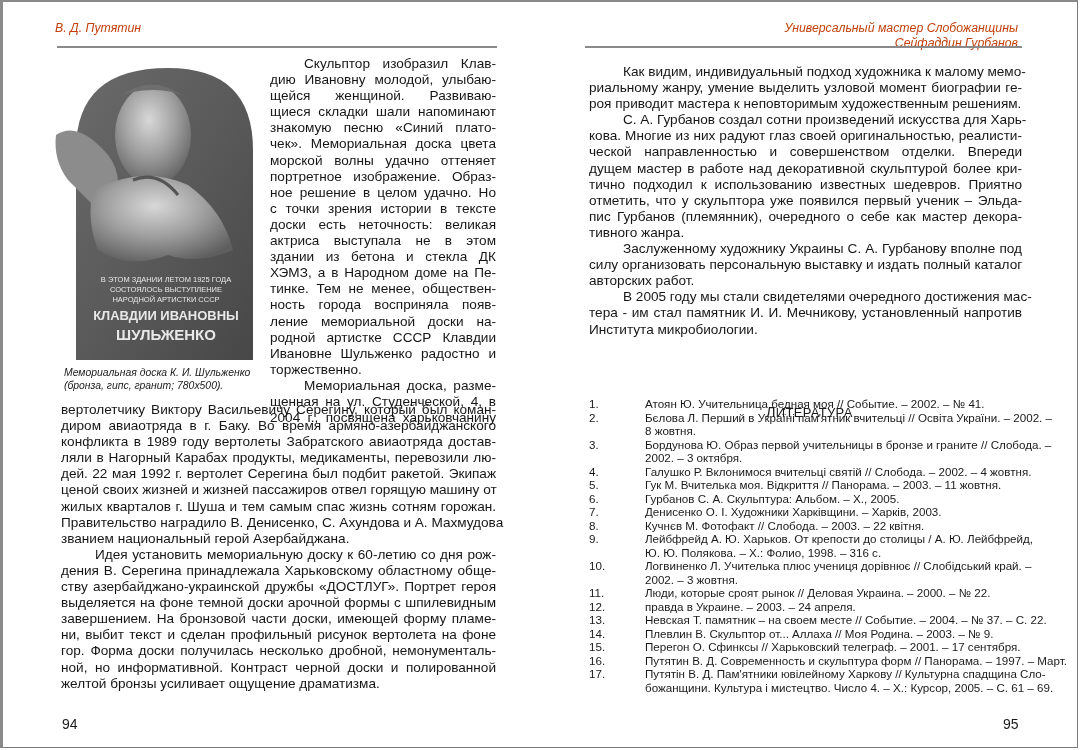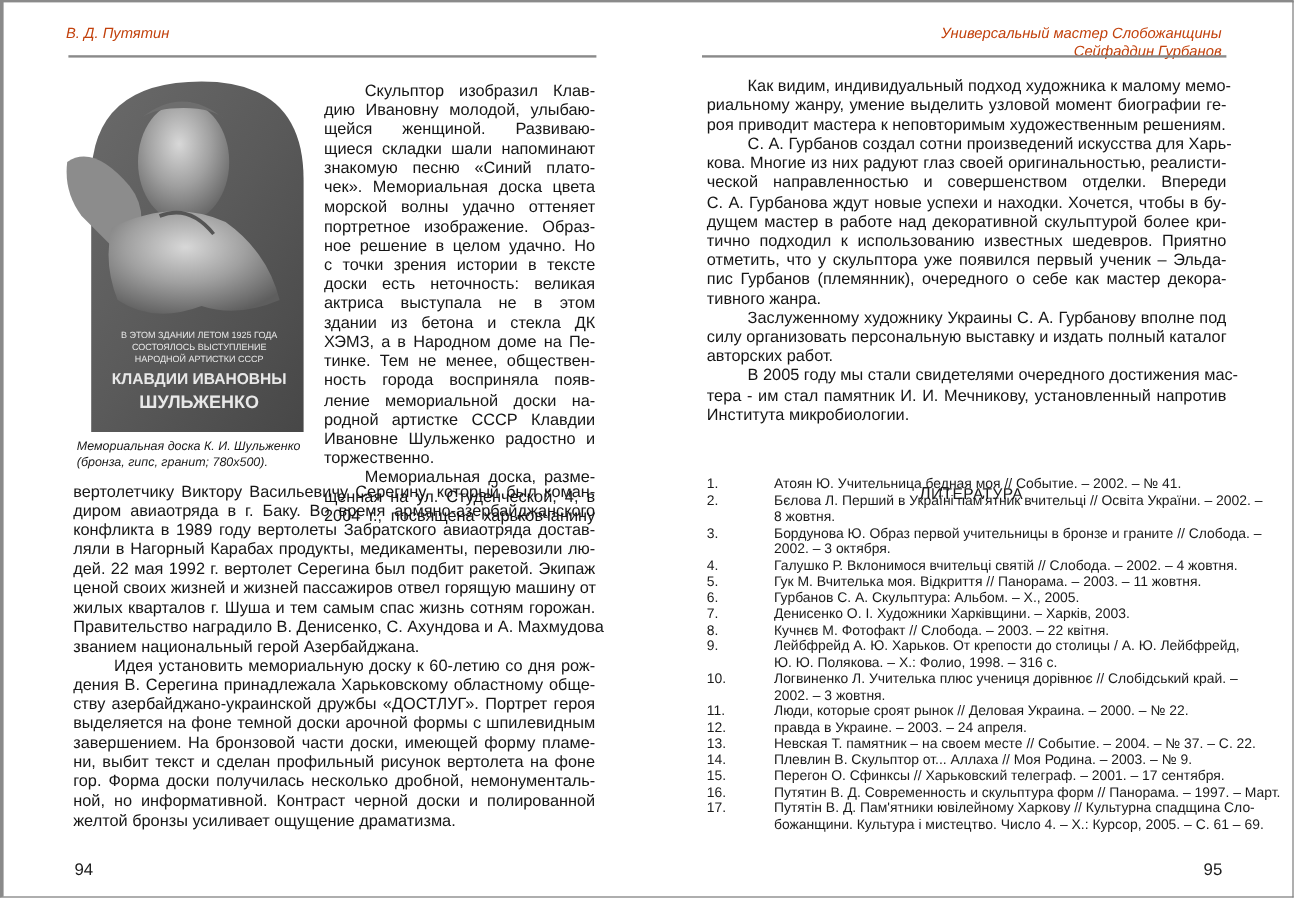--- a/index.html
+++ b/index.html
@@ -72,21 +72,21 @@
       <text x="118" y="260" font-size="13" font-weight="bold">КЛАВДИИ ИВАНОВНЫ</text>
       <text x="118" y="280" font-size="15" font-weight="bold">ШУЛЬЖЕНКО</text>
     </g>
   </svg>
 
   <div class="caption" style="left:64px;top:366px;">
     <div>Мемориальная доска К. И. Шульженко</div>
     <div>(бронза, гипс, гранит; 780х500).</div>
   </div>
 
-  <div class="body-text" id="left-col" style="left:270px;top:68px;width:226px;">
+  <div class="body-text" id="left-col" style="left:270px;top:56px;width:226px;">
       <span class="ln indent">Скульптор изобразил Клав-</span>
       <span class="ln">дию Ивановну молодой, улыбаю-</span>
       <span class="ln">щейся женщиной. Развиваю-</span>
       <span class="ln">щиеся складки шали напоминают</span>
       <span class="ln">знакомую песню «Синий плато-</span>
       <span class="ln">чек». Мемориальная доска цвета</span>
       <span class="ln">морской волны удачно оттеняет</span>
       <span class="ln">портретное изображение. Образ-</span>
       <span class="ln">ное решение в целом удачно. Но</span>
       <span class="ln">с точки зрения истории в тексте</span>
@@ -135,21 +135,20 @@
   </div>
   <div class="rule" style="left:585px;top:46px;width:437px;"></div>
 
   <div class="body-text" id="right-text" style="left:589px;top:64px;width:433px;">
       <span class="ln indent">Как видим, индивидуальный подход художника к малому мемо-</span>
       <span class="ln">риальному жанру, умение выделить узловой момент биографии ге-</span>
       <span class="ln last">роя приводит мастера к неповторимым художественным решениям.</span>
       <span class="ln indent">С. А. Гурбанов создал сотни произведений искусства для Харь-</span>
       <span class="ln">кова. Многие из них радуют глаз своей оригинальностью, реалисти-</span>
       <span class="ln">ческой направленностью и совершенством отделки. Впереди</span>
-      <span class="ln">С. А. Гурбанова ждут новые успехи и находки. Хочется, чтобы в бу-</span>
       <span class="ln">дущем мастер в работе над декоративной скульптурой более кри-</span>
       <span class="ln">тично подходил к использованию известных шедевров. Приятно</span>
       <span class="ln">отметить, что у скульптора уже появился первый ученик – Эльда-</span>
       <span class="ln">пис Гурбанов (племянник), очередного о себе как мастер декора-</span>
       <span class="ln last">тивного жанра.</span>
       <span class="ln indent">Заслуженному художнику Украины С. А. Гурбанову вполне под</span>
       <span class="ln">силу организовать персональную выставку и издать полный каталог</span>
       <span class="ln last">авторских работ.</span>
       <span class="ln indent">В 2005 году мы стали свидетелями очередного достижения мас-</span>
       <span class="ln">тера - им стал памятник И. И. Мечникову, установленный напротив</span>

